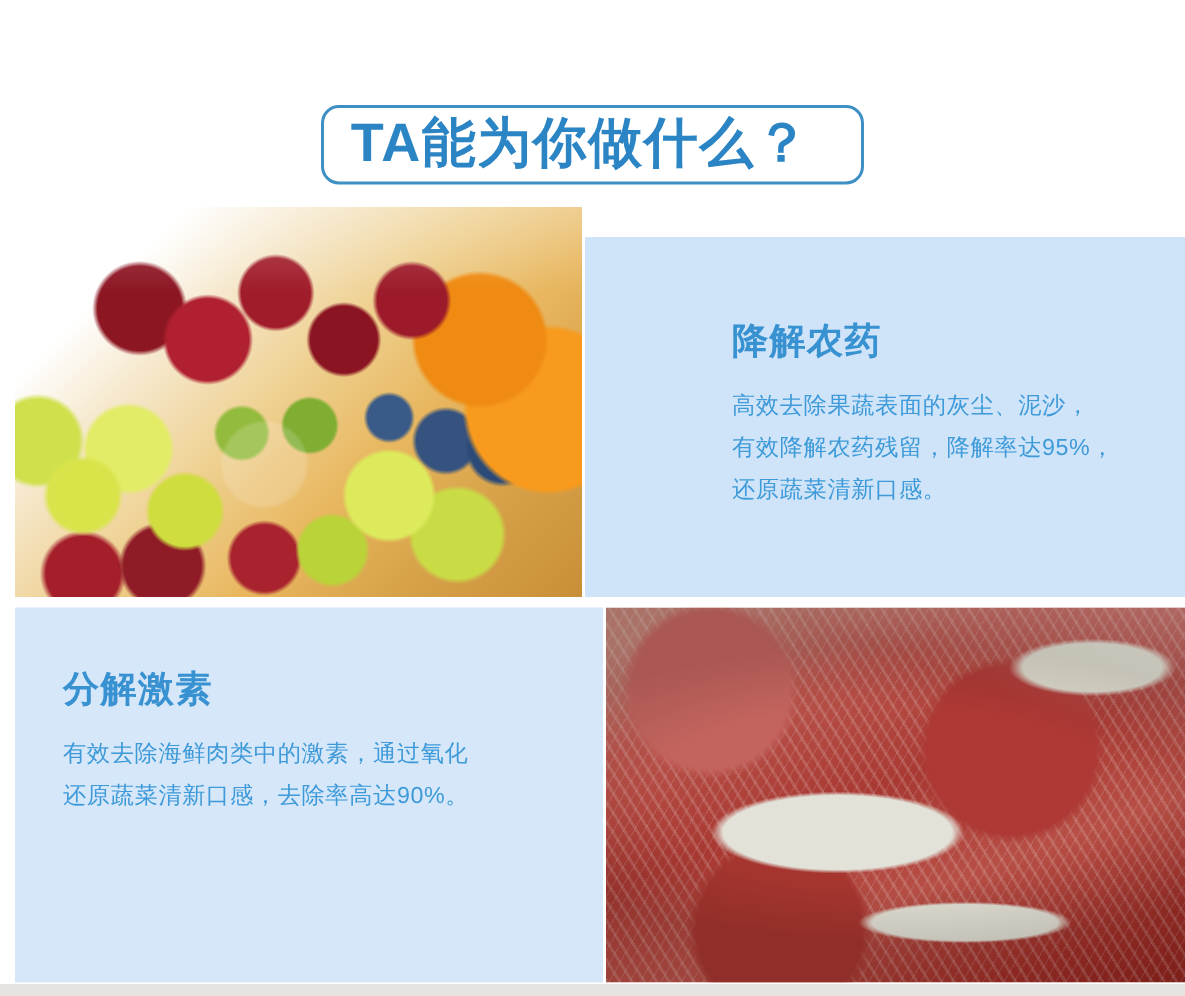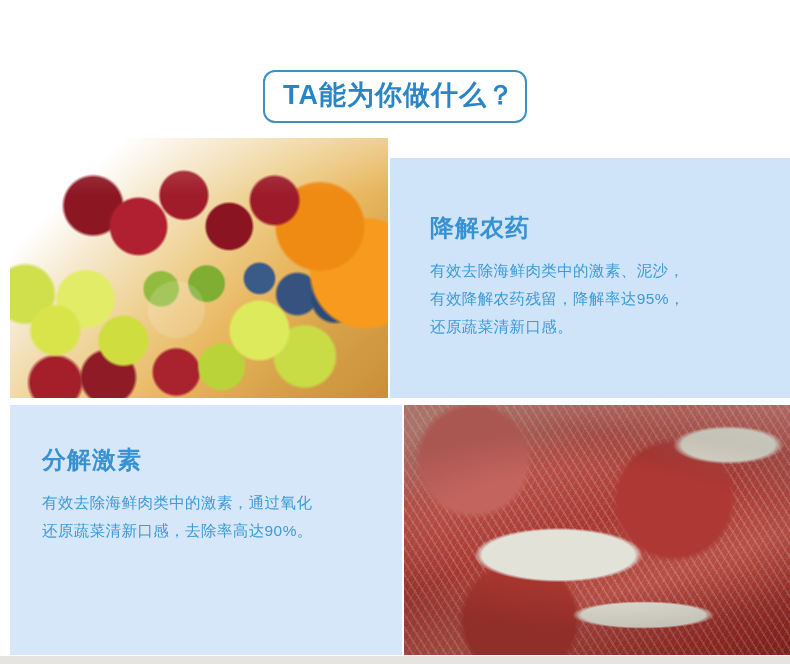--- a/index.html
+++ b/index.html
@@ -25,23 +25,23 @@
     position: absolute;
     left: 0;
     top: 70px;
     width: 790px;
     text-align: center;
   }
   .title-box {
     display: inline-block;
     border: 2px solid #3d8fc4;
     border-radius: 12px;
-    padding: 4px 10px 7px 18px;
+    padding: 4px 34px 7px 18px;
     color: #2b84c4;
-    font-size: 27px;
+    font-size: 36px;
     font-weight: bold;
     letter-spacing: 1px;
     line-height: 38px;
     white-space: nowrap;
   }
 
   
   .row1 {
     position: absolute;
     left: 0;
@@ -60,21 +60,21 @@
   }
   .panel-right {
     position: absolute;
     left: 390px;
     top: 20px;
     width: 400px;
     height: 240px;
     background: #cfe4f9;
   }
   .panel-right .body-wrap {
-    padding: 55px 0 0 40px;
+    padding: 55px 0 0 98px;
   }
 
   
   .row2 {
     position: absolute;
     left: 0;
     top: 405px;
     width: 660px;
     height: 252px;
   }
@@ -194,21 +194,21 @@
     <span class="title-box">TA能为你做什么？</span>
   </div>
 
   <div class="row1">
     <div class="fruit-photo">
       <div class="fruit-art"></div>
     </div>
     <div class="panel-right">
       <div class="body-wrap">
         <p class="feature-heading">降解农药</p>
-        <p class="feature-body">有效去除海鲜肉类中的激素、泥沙，
+        <p class="feature-body">高效去除果蔬表面的灰尘、泥沙，
 有效降解农药残留，降解率达95%，
 还原蔬菜清新口感。</p>
       </div>
     </div>
   </div>
 
   <div class="row2">
     <div class="panel-left">
       <div class="body-wrap">
         <p class="feature-heading">分解激素</p>

